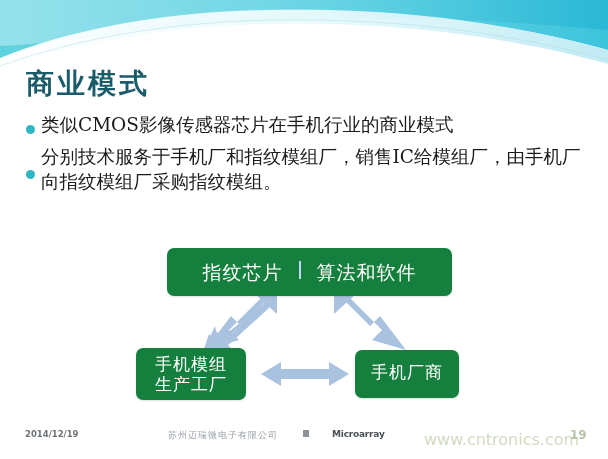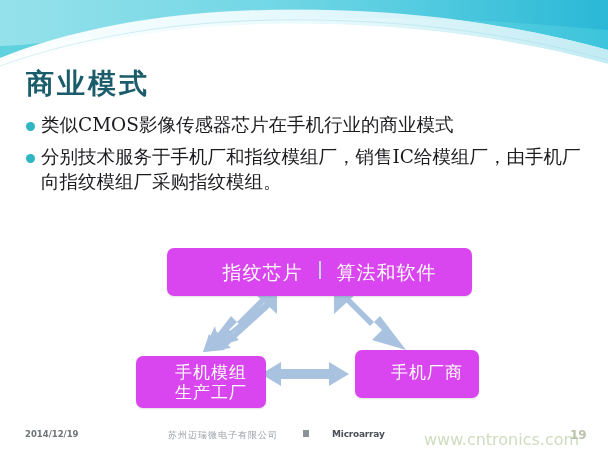--- a/index.html
+++ b/index.html
@@ -41,21 +41,21 @@
 
   
   #bullets {
     position: absolute;
     left: 26px;
     top: 112px;
     width: 560px;
   }
   .bullet-row {
     display: flex;
-    align-items: flex-start;
+    align-items: center;
     margin-bottom: 6px;
   }
   .bullet-dot {
     flex: 0 0 auto;
     width: 9px;
     height: 9px;
     border-radius: 50%;
     background: #2fb6c4;
     margin-top: 10px;
     margin-right: 6px;
@@ -72,32 +72,31 @@
   
   #diagram {
     position: absolute;
     left: 0;
     top: 236px;
     width: 608px;
     height: 175px;
   }
   .node {
     position: absolute;
-    background: #d946ef;
+    background: #15803d;
     border-radius: 7px;
     color: #ffffff;
     font-family: "DejaVu Sans", "Liberation Sans", sans-serif;
     display: flex;
     align-items: center;
     justify-content: center;
     text-align: center;
     line-height: 1.18;
     letter-spacing: 1px;
     box-shadow: 0 1px 2px rgba(0,0,0,0.12);
-    padding-left: 20px;
   }
   #node-top {
     left: 167px;
     top: 12px;
     width: 285px;
     height: 48px;
     font-size: 19px;
   }
   #node-top .sep {
     display: inline-block;
@@ -108,21 +107,20 @@
     vertical-align: middle;
     position: relative;
     top: -2px;
   }
   #node-left {
     left: 136px;
     top: 112px;
     width: 110px;
     height: 52px;
     font-size: 17px;
-    margin-top: 8px;
   }
   #node-right {
     left: 355px;
     top: 114px;
     width: 104px;
     height: 48px;
     font-size: 17px;
     font-family: Liberation Mono, monospace;
   }
   .arrow {

